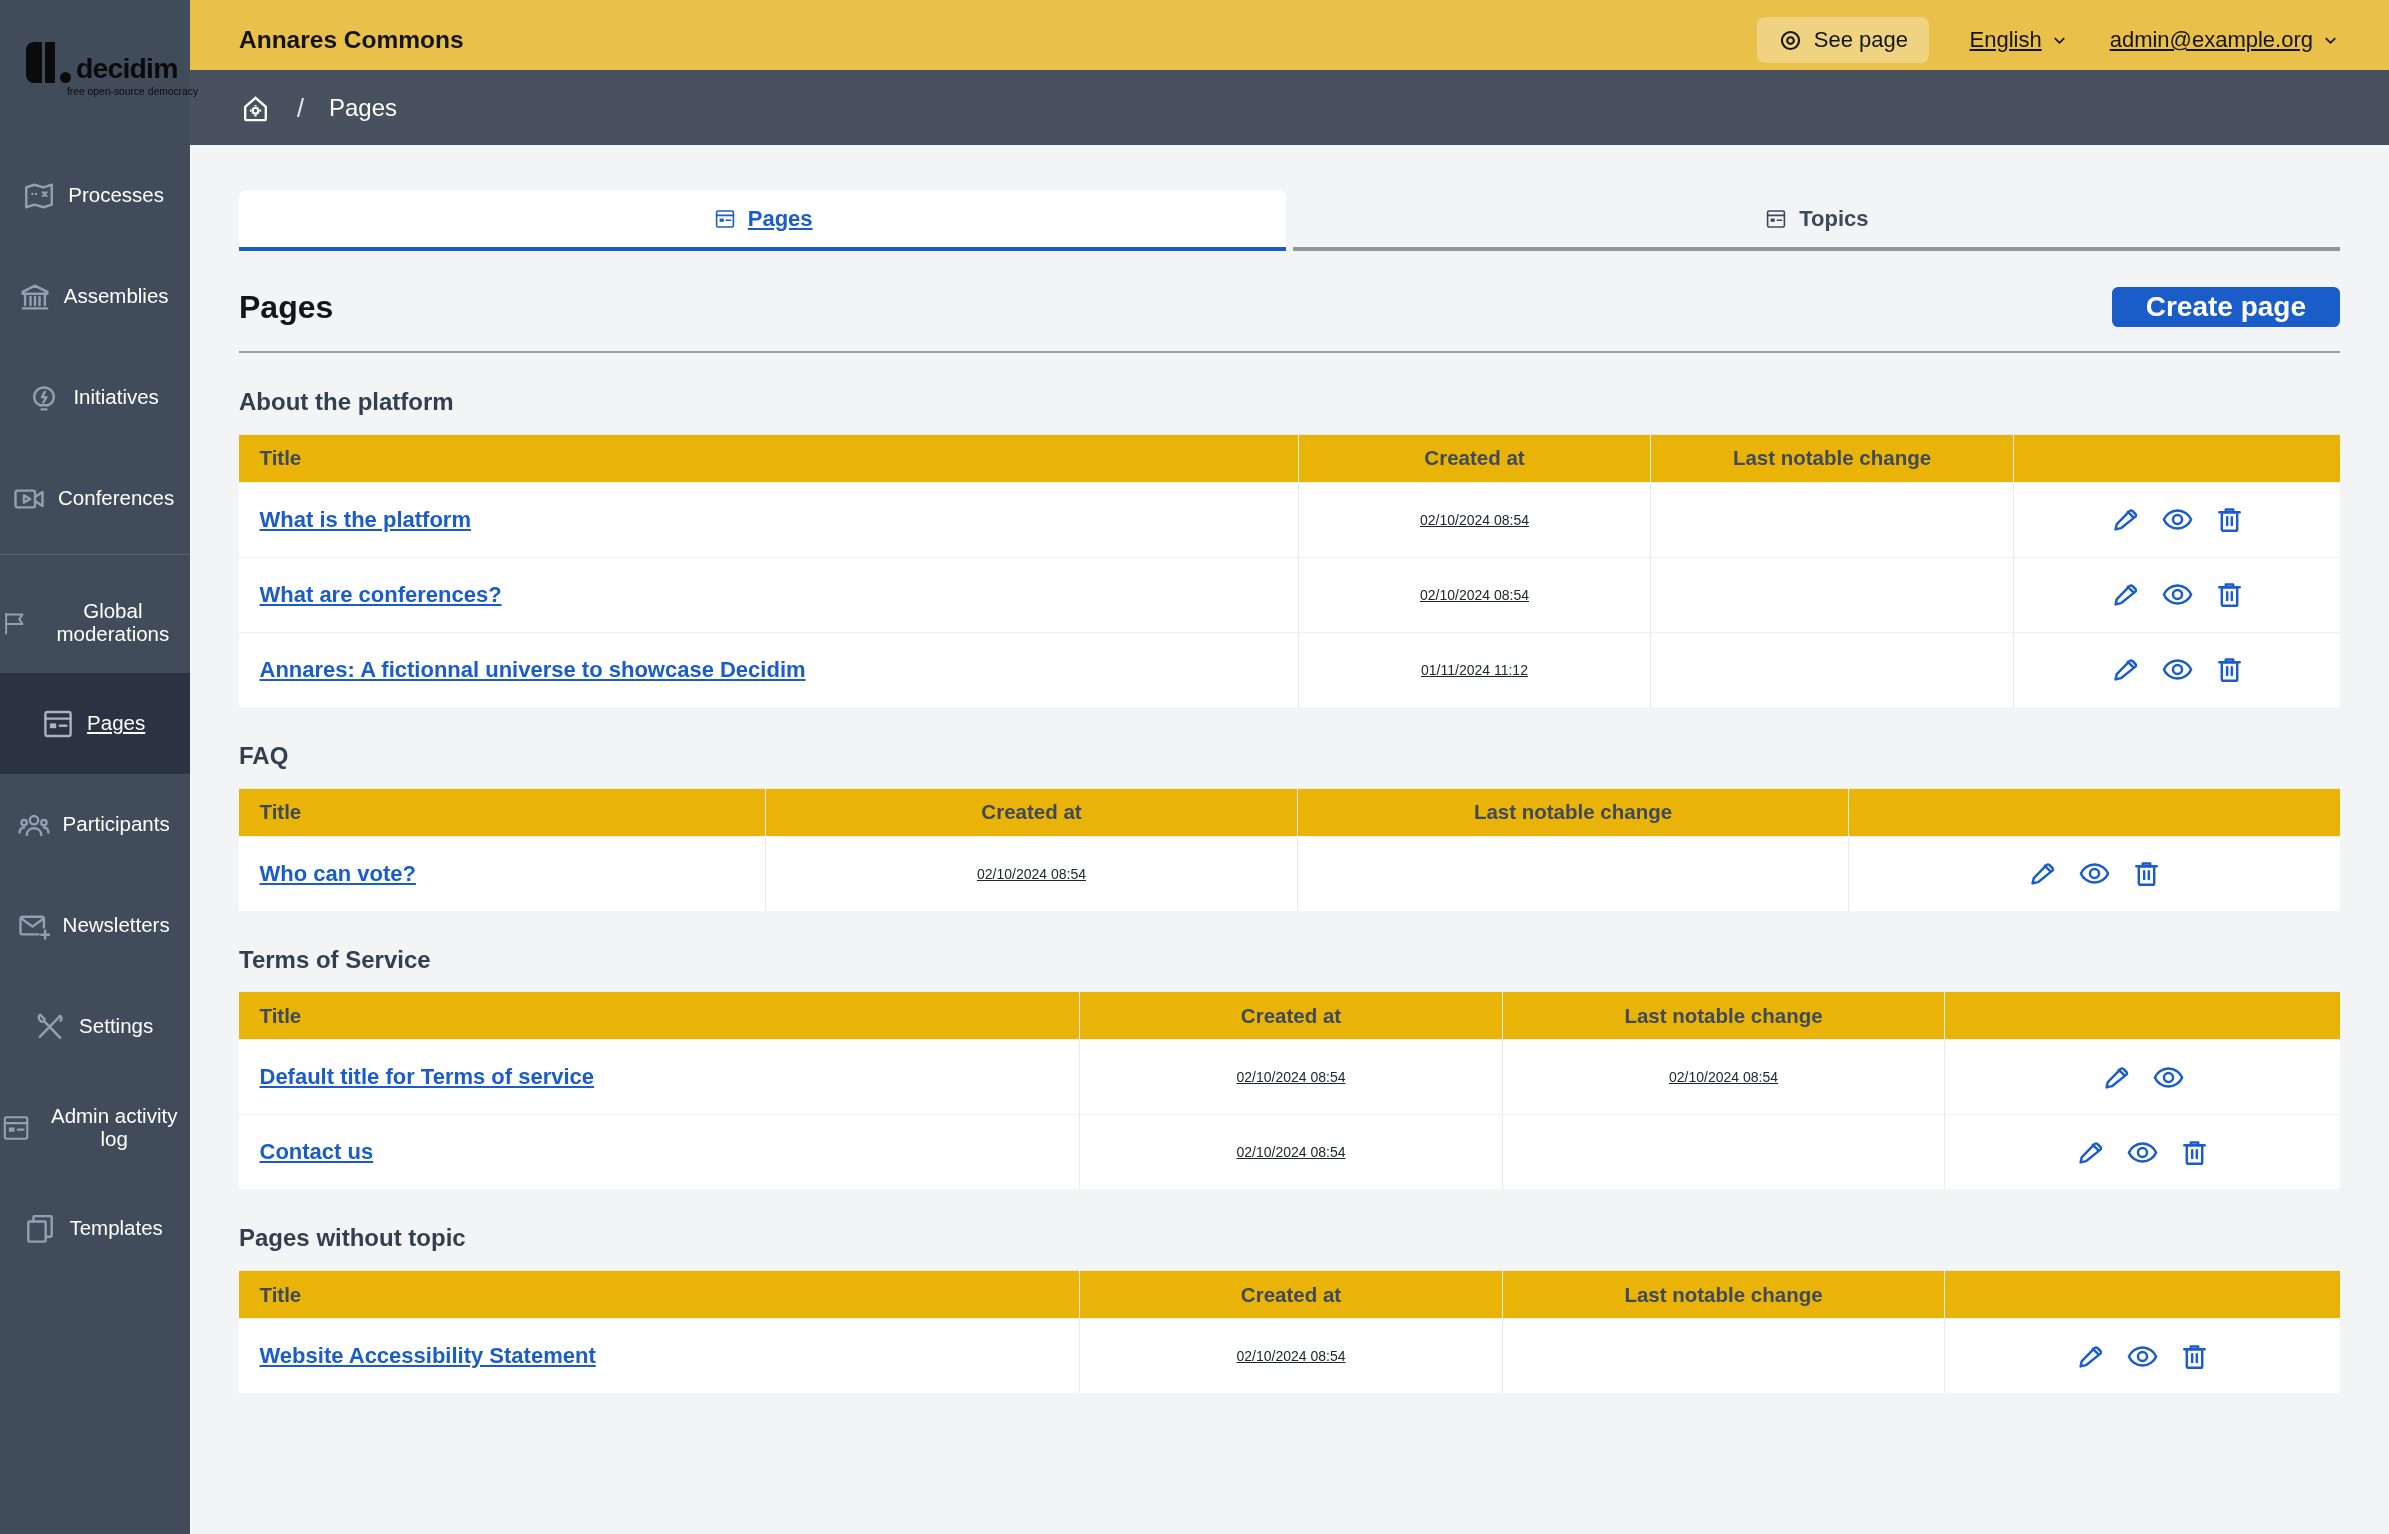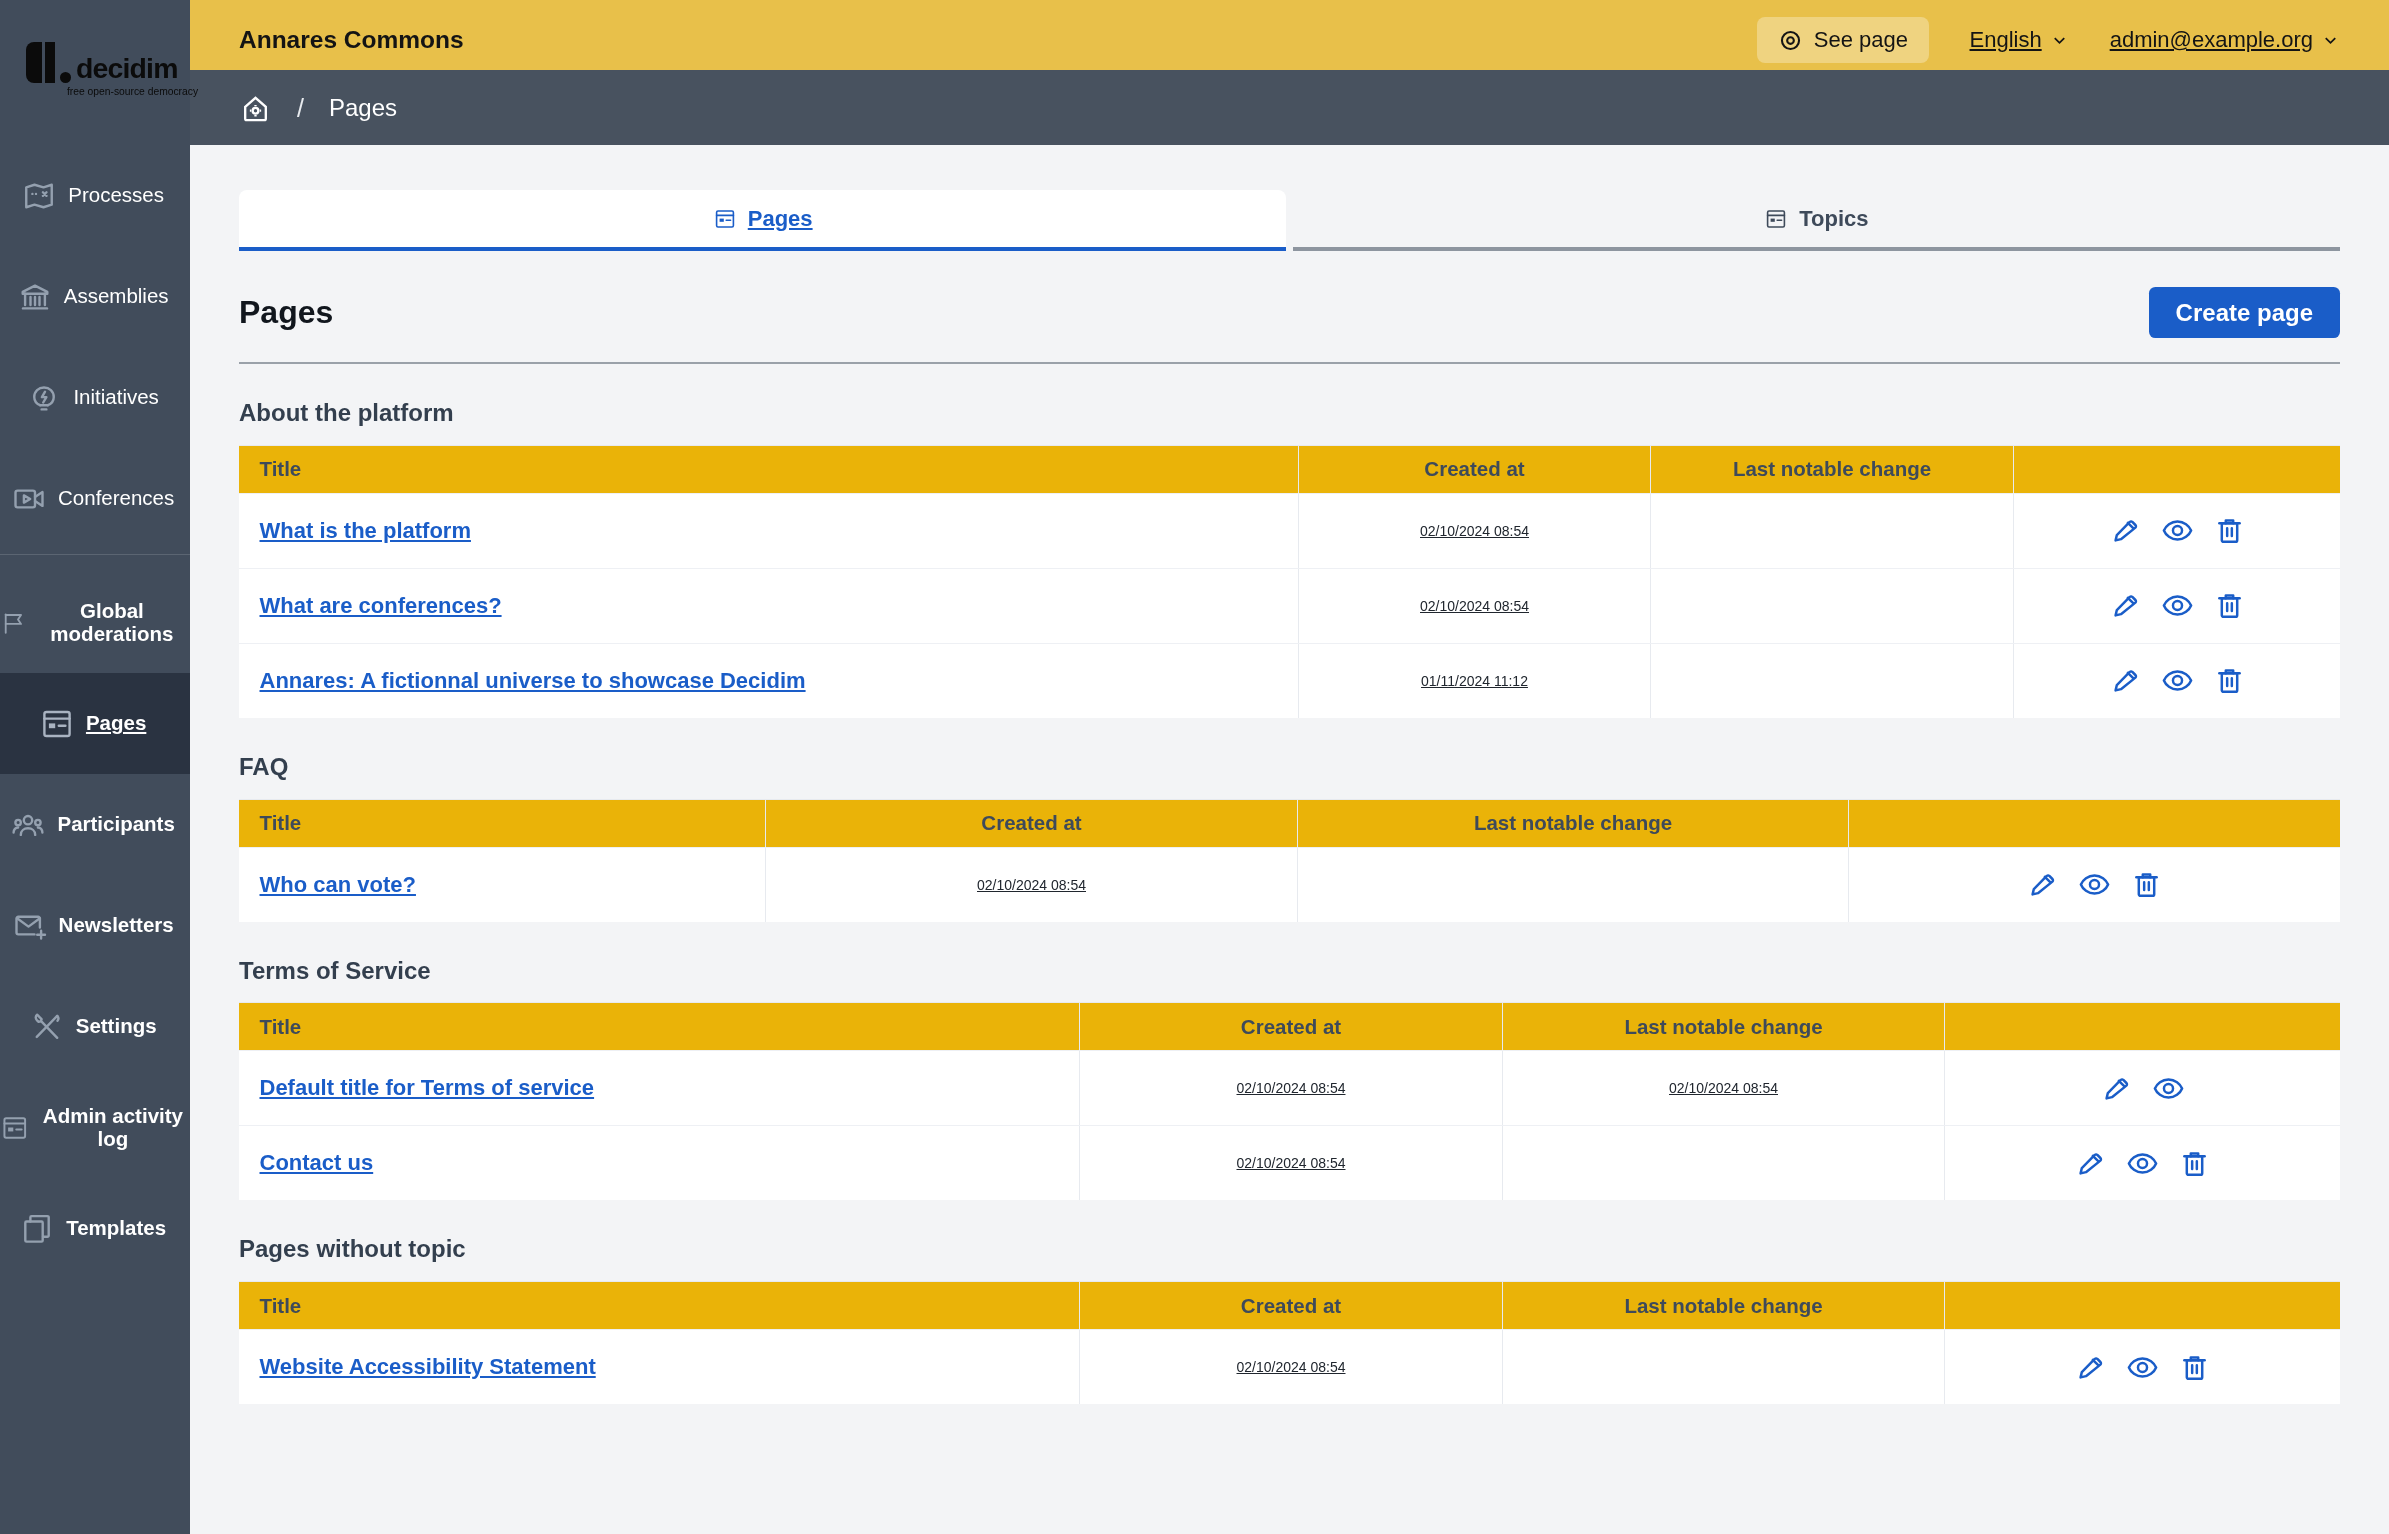--- a/index.html
+++ b/index.html
@@ -10,21 +10,21 @@
   .sidebar{position:absolute;left:0;top:0;width:190px;height:100%;background:#414c5b;z-index:3;}
   .logo-area{height:145px;display:flex;flex-direction:column;justify-content:center;padding:0 16px 6.3px 26px;box-sizing:border-box;}
   .logo-row{display:flex;align-items:flex-end;gap:4.7px;}
   .logo-mark{display:flex;align-items:flex-end;gap:3.2px;}
   .logo-bar1{width:16px;height:41px;background:#0b0b0b;border-radius:8px 0 0 8px;}
   .logo-bar2{width:10.3px;height:41px;background:#0b0b0b;}
   .logo-dot{width:11px;height:11px;background:#0b0b0b;border-radius:50%;margin-left:1.6px;}
   .logo-word{font-size:28.4px;font-weight:bold;color:#0b0b0b;letter-spacing:-0.8px;line-height:1;}
   .logo-tag{font-size:10.3px;color:#0b0b0b;margin-top:3.2px;padding-left:41px;white-space:nowrap;}
   .side-group1{border-bottom:0.8px solid rgba(255,255,255,.14);padding-bottom:4.7px;}
-  .side-group2{padding-top:17.4px;font-weight:bold;}
+  .side-group2{padding-top:17.4px;}
   .side-item{height:101px;display:flex;flex-direction:row;align-items:center;justify-content:center;gap:6.3px;cursor:pointer;}
   .side-item .sicon{width:36px;height:36px;color:#94a0af;}
   .side-item .sicon svg{width:100%;height:100%;}
   .side-item .slabel{font-size:20.5px;color:#ffffff;text-align:center;line-height:1.1;padding:0 4.7px;}
   .side-item.active{background:#2a3341;}
   .side-item.active .slabel{text-decoration:underline;}
   .side-item.active .sicon{color:#a9b3c1;}
 
   
   .topbar{position:absolute;left:190px;top:0;right:0;height:80px;background:#e8c04a;
@@ -56,22 +56,22 @@
   .tab{flex:1;display:flex;align-items:center;justify-content:center;gap:11px;
        font-size:22px;font-weight:bold;color:#3e4a5a;border-bottom:4.7px solid #8d959f;
        box-sizing:border-box;cursor:pointer;}
   .tab .ticon{width:24px;height:24px;color:#3e4a5a;}
   .tab.active{background:#ffffff;border-radius:8px 8px 0 0;border-bottom-color:#1a5dc8;color:#1a5dc8;}
   .tab.active .ticon{color:#1a5dc8;}
   .tab.active .tab-label{text-decoration:underline;}
 
   .title-row{margin-top:36px;display:flex;align-items:center;justify-content:space-between;}
   .page-title{margin:0;font-size:32px;font-weight:bold;color:#11161d;}
-  .btn-primary{height:51px;padding:0 27px;background:#1a5dc8;color:#ffffff;border:none;border-radius:6.3px;
-               font-family:inherit;font-size:24px;font-weight:bold;cursor:pointer;}
+  .btn-primary{height:40px;padding:0 34px;background:#1a5dc8;color:#ffffff;border:none;border-radius:6.3px;
+               font-family:inherit;font-size:28px;font-weight:bold;cursor:pointer;}
   .rule{border:none;border-top:2.4px solid #9aa1a9;margin:24px 0 0 0;}
 
   .section h2{margin:35px 0 17.4px 0;font-size:24px;font-weight:bold;color:#333f4e;line-height:28.4px;}
   .tbl{display:block;width:100%;}
   .trow{display:grid;align-items:center;background:#ffffff;border-top:1.6px solid #eef0f4;}
   .trow.head{background:#eab308;border-top:1.6px solid #e7eaef;height:47px;}
   .trow.body{min-height:74px;}
   .tcell{height:100%;display:flex;align-items:center;padding:0 20.5px;box-sizing:border-box;
          border-right:1.6px solid #e7eaef;min-height:inherit;}
   .tcell:last-child{border-right:none;}

